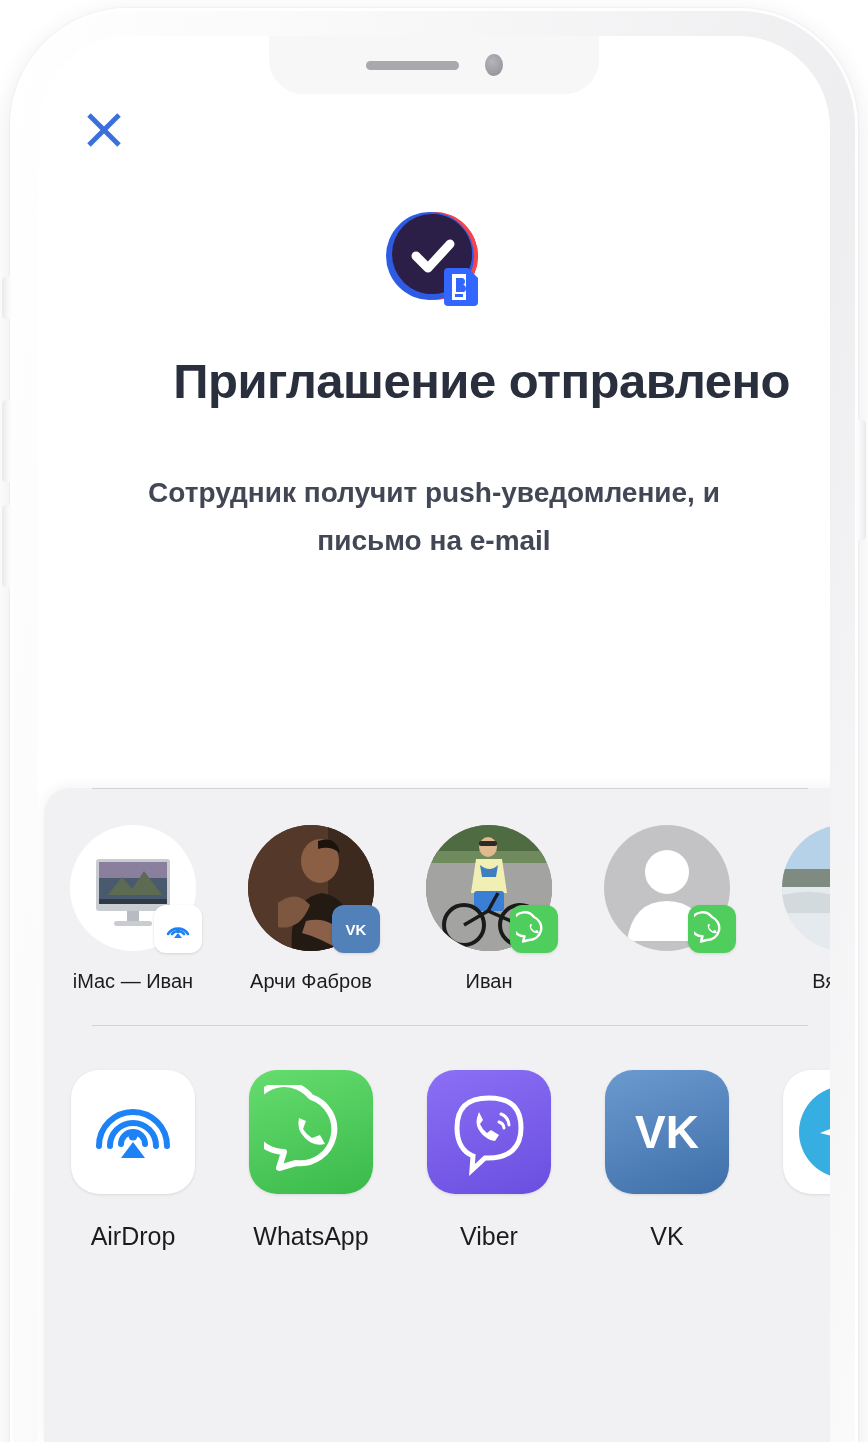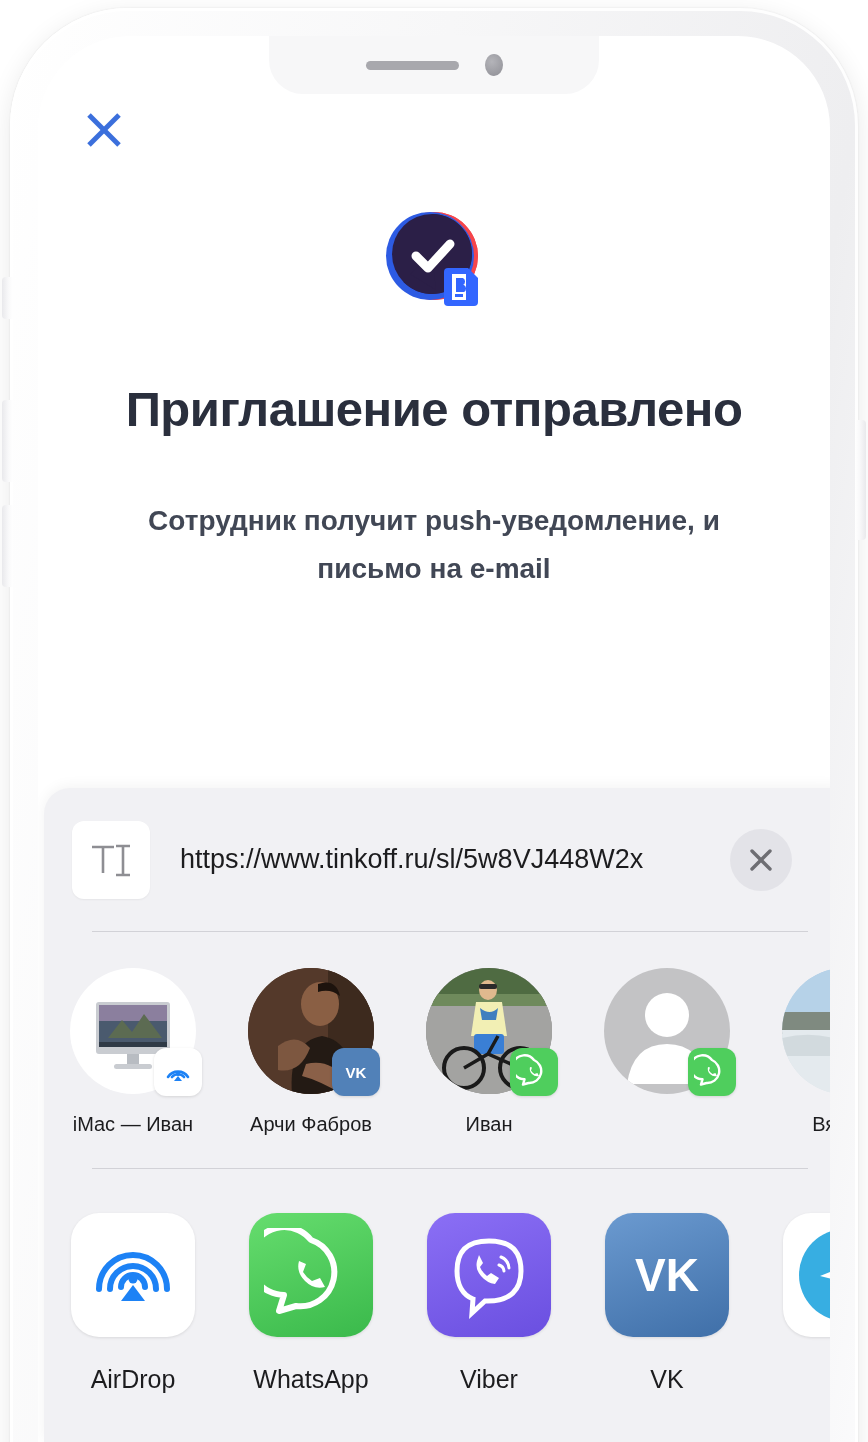--- a/index.html
+++ b/index.html
@@ -110,26 +110,27 @@
     text-align: center;
   }
 
   #logo-wrap {
     width: 112px; height: 112px;
     margin: 20px auto 0;
     position: relative;
   }
 
   #app-title {
-    margin-top: 60px;
+    margin-top: 32px;
     font-size: 49px;
     line-height: 1.28;
     font-weight: 700;
     color: #2a2f3d;
     letter-spacing: -0.5px;
+    text-align: right;
   }
 
   #app-subtitle {
     margin-top: 56px;
     font-size: 28px;
     line-height: 1.72;
     font-weight: 700;
     color: #414755;
     padding: 0 16px;
   }
@@ -316,35 +317,20 @@
           </g>
         </svg>
       </div>
 
       <div id="app-title">Приглашение отправлено</div>
       <div id="app-subtitle">Сотрудник получит push-уведомление, и письмо на e-mail</div>
     </div>
 
     <div id="share-sheet">
 
-      <div id="share-url-row">
-        <div id="url-thumb">
-          <svg width="46" height="46" viewBox="0 0 46 46">
-            <path d="M4 10 H26 M15 10 V36" stroke="#8e8e93" stroke-width="2.6" fill="none"></path>
-            <path d="M28 9 H42 M35 9 V38 M28 38 H42" stroke="#8e8e93" stroke-width="2.6" fill="none"></path>
-          </svg>
-        </div>
-        <div id="url-text">https://www.tinkoff.ru/sl/5w8VJ448W2x</div>
-        <div id="url-close-button">
-          <svg width="30" height="30" viewBox="0 0 30 30">
-            <line x1="6" y1="6" x2="24" y2="24" stroke="#6e6e73" stroke-width="3.4" stroke-linecap="round"></line>
-            <line x1="24" y1="6" x2="6" y2="24" stroke="#6e6e73" stroke-width="3.4" stroke-linecap="round"></line>
-          </svg>
-        </div>
-      </div>
 
       <div class="divider"></div>
 
       <div id="contacts-row">
 
         <div class="contact-item">
           <div class="avatar">
             <div class="avatar-img" style="background:#ffffff;">
               <svg width="126" height="126" viewBox="0 0 126 126">
                 <rect x="26" y="34" width="74" height="52" rx="3" fill="#c9ccd1"></rect>

